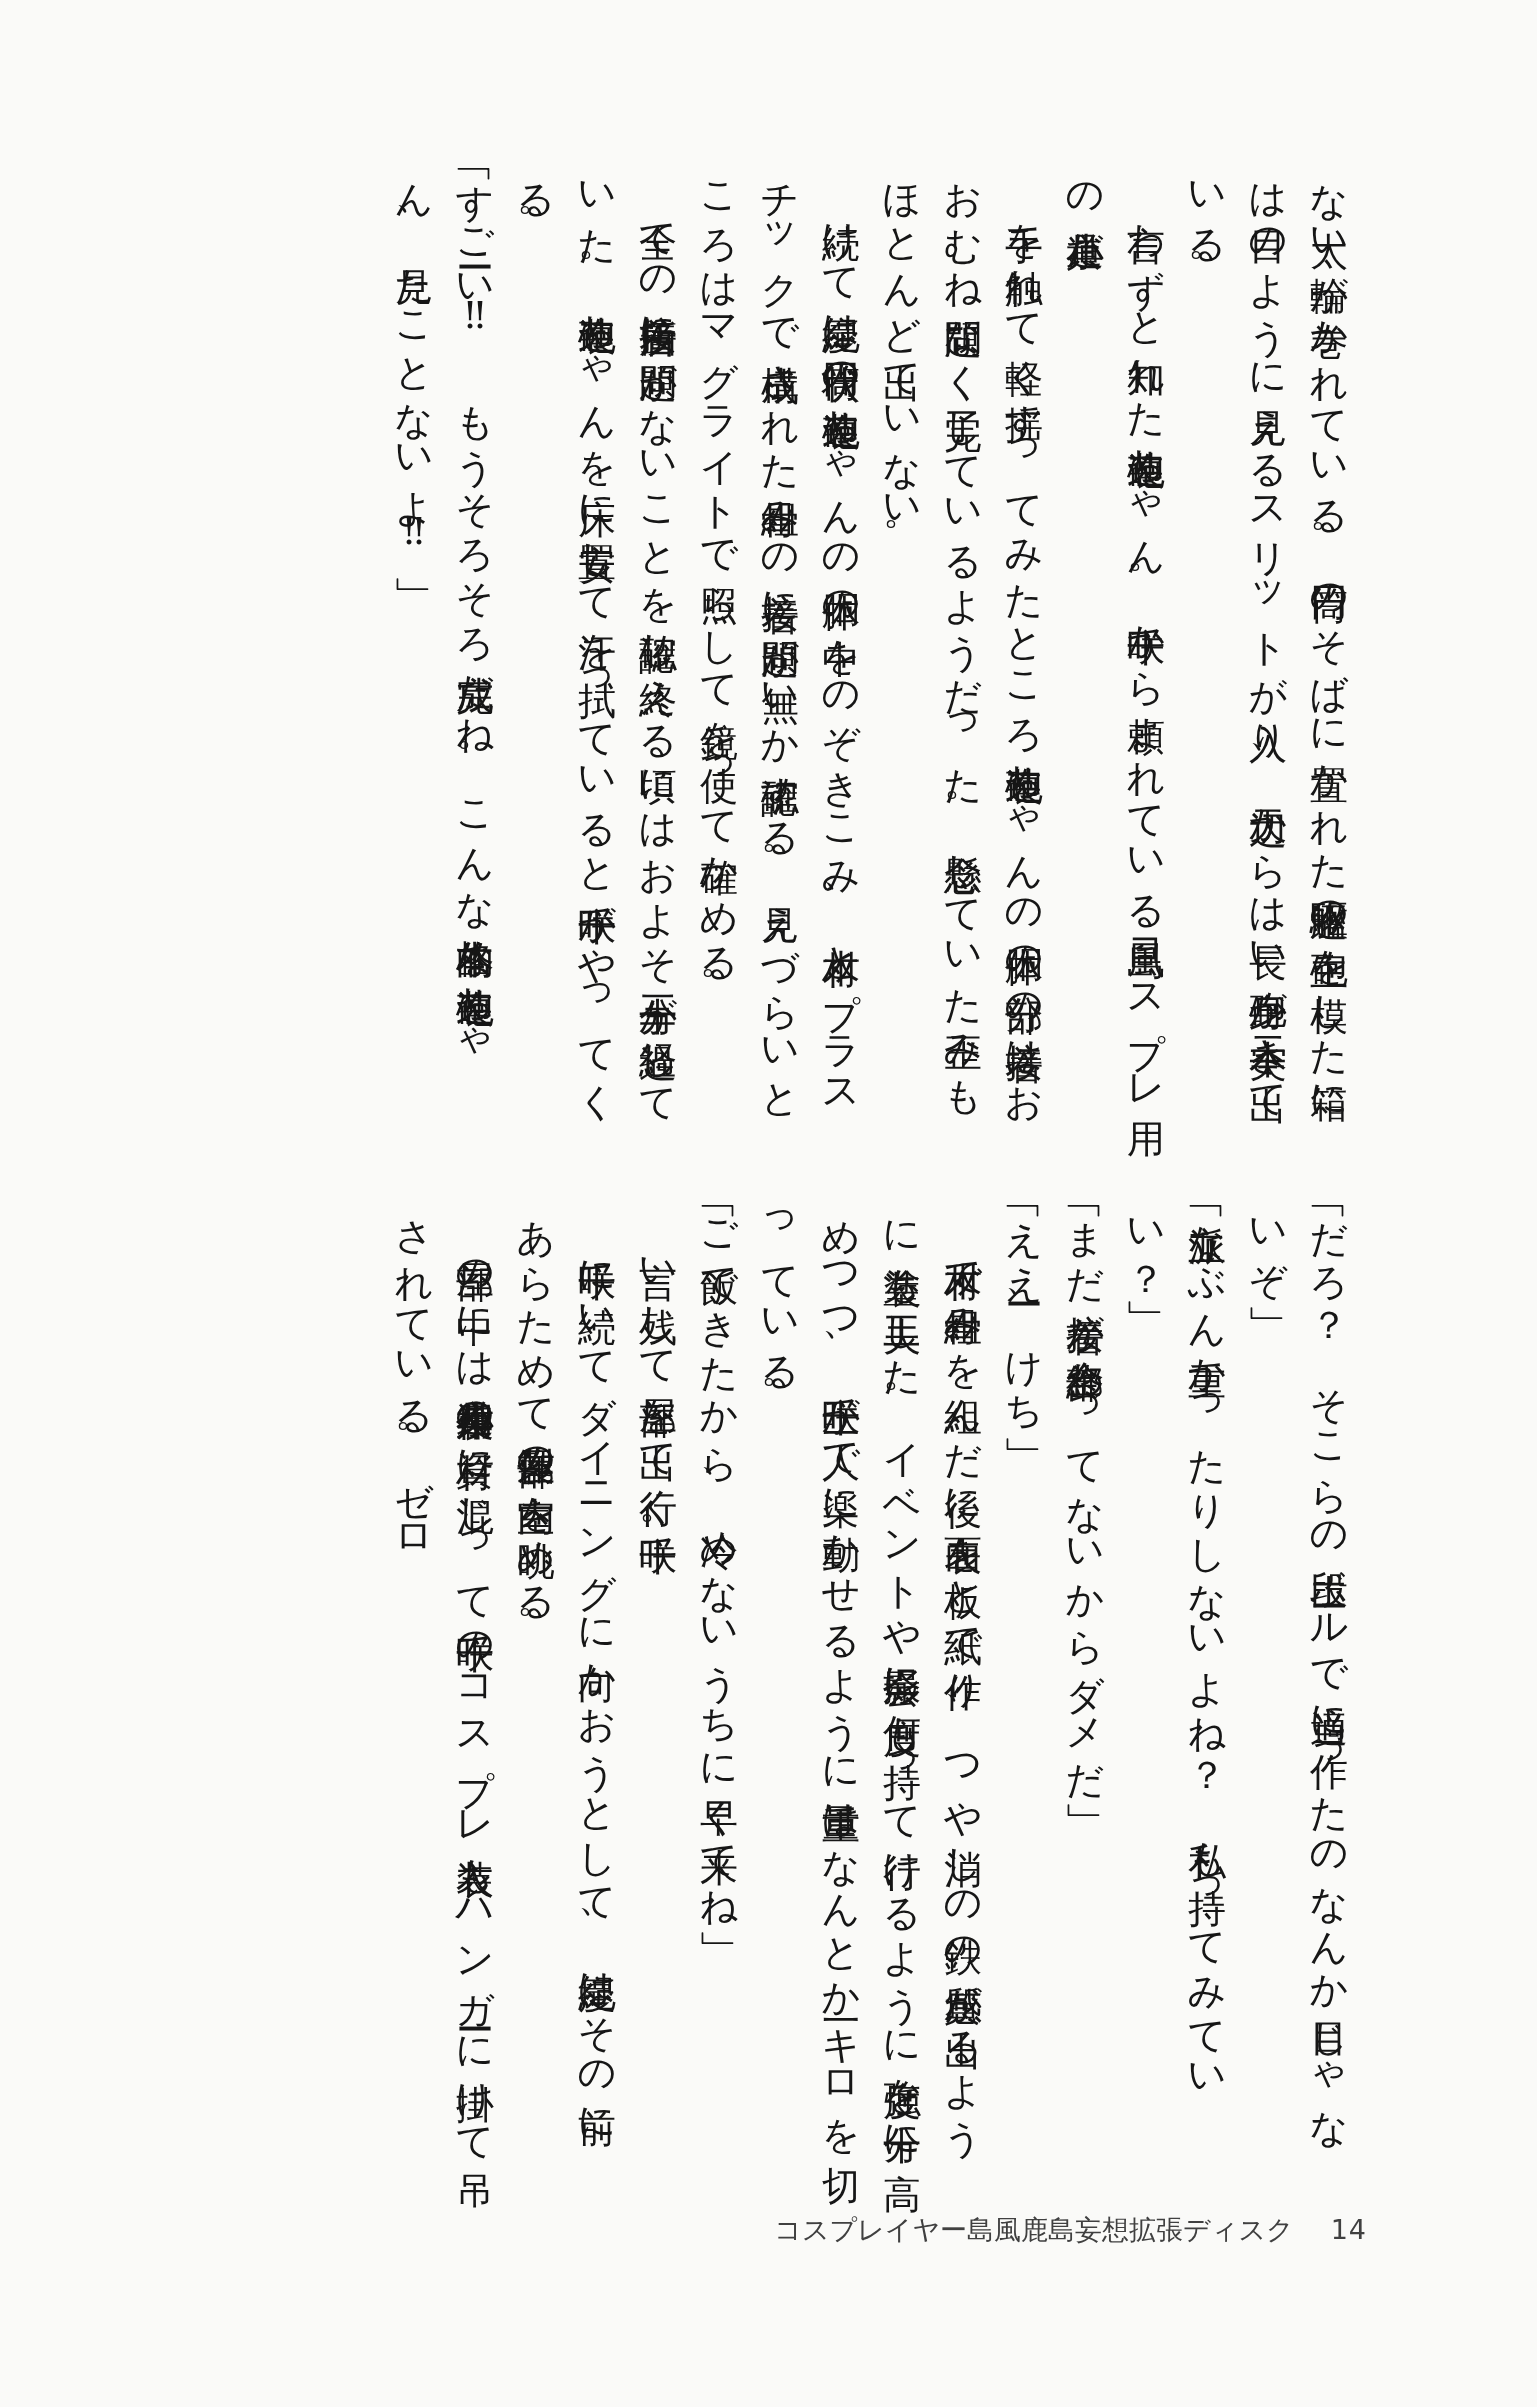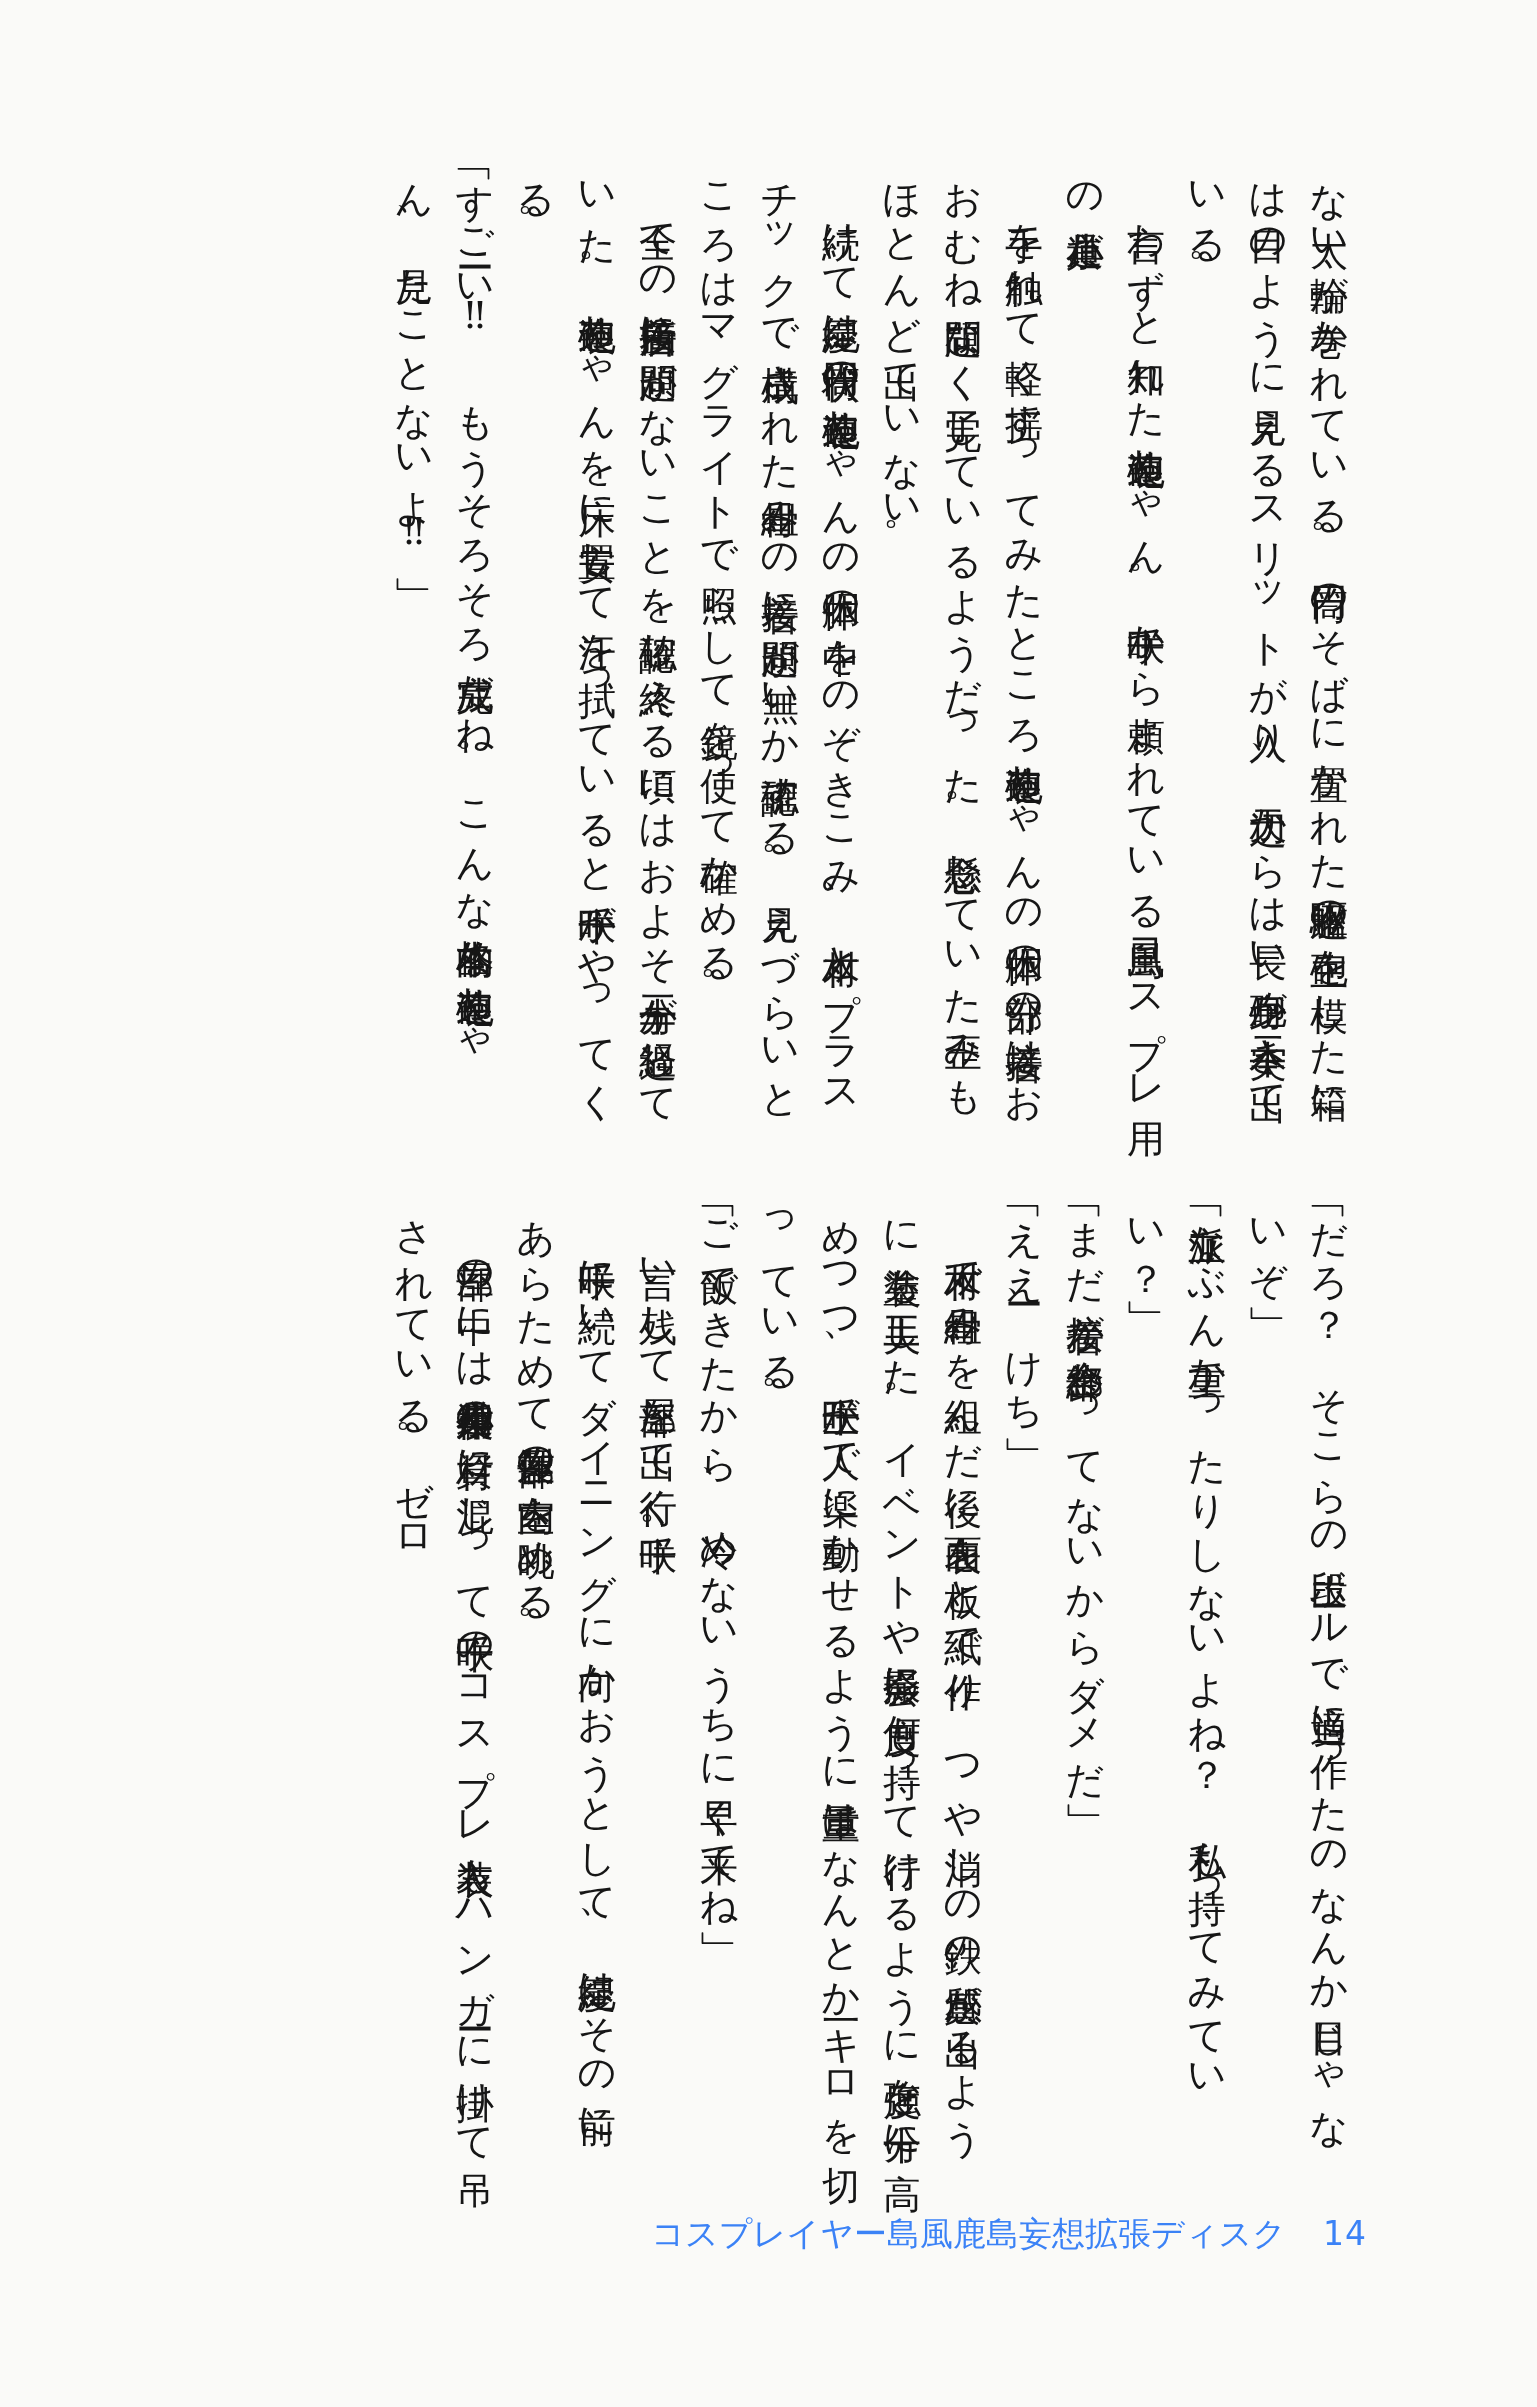--- a/index.html
+++ b/index.html
@@ -37,22 +37,22 @@
     padding: 0;
   }
   .para.indent {
     text-indent: 1em;
   }
   .footer {
     position: absolute;
     top: 2212px;
     right: 170px;
     font-family: "DejaVu Sans", "Liberation Sans", sans-serif;
-    font-size: 33px;
-    color: #3b82f6;
+    font-size: 27px;
+    color: #404040;
     white-space: nowrap;
   }
   .footer .page-num {
     margin-left: 37px;
     letter-spacing: 1px;
   }
 </style>
 </head>
 <body style="background: rgb(250, 250, 248); color: rgb(22, 22, 22);">
 

